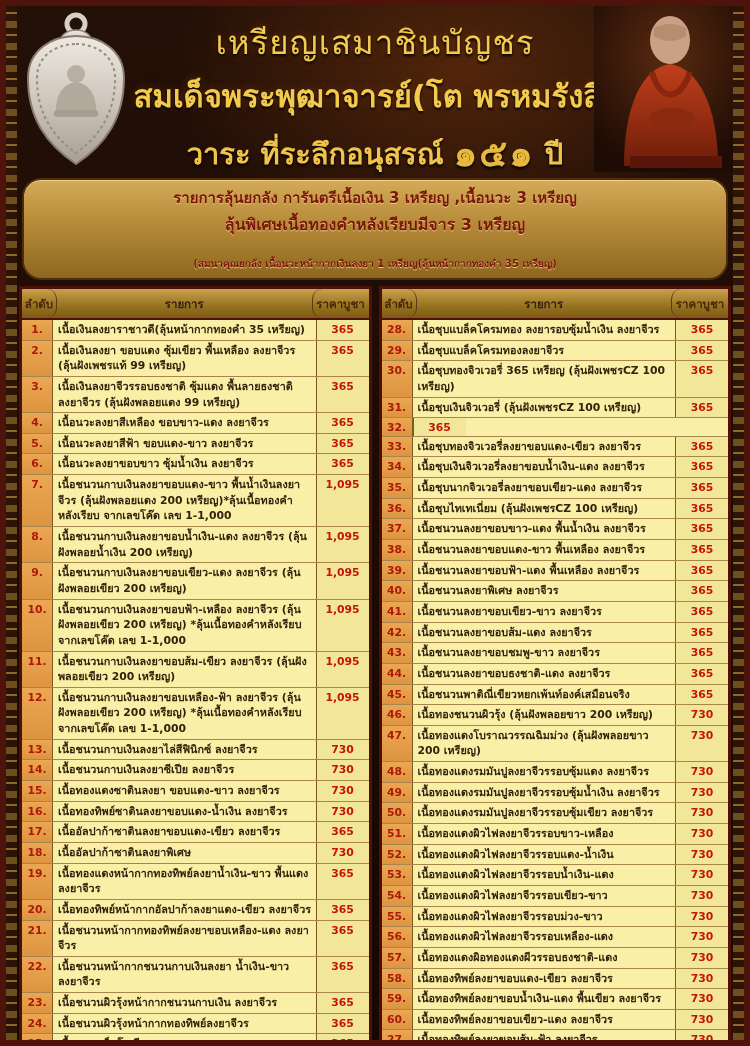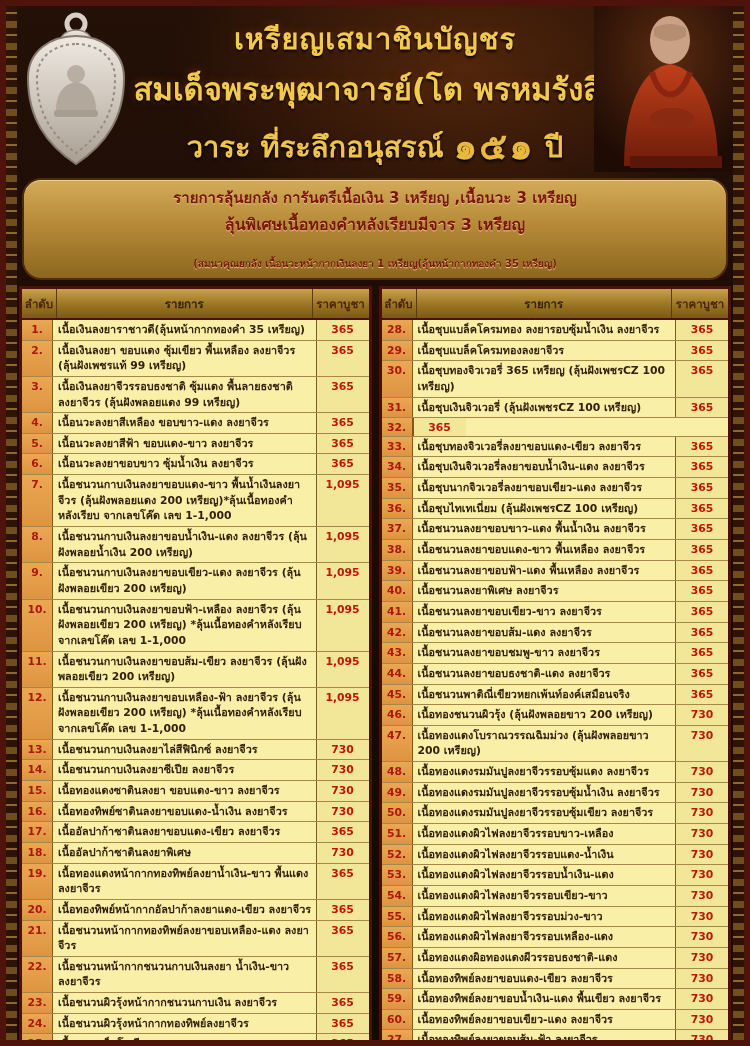--- a/index.html
+++ b/index.html
@@ -11,21 +11,21 @@
       linear-gradient(180deg,#231007 0%,#1d0b04 45%,#170803 100%);
     border:6px solid #4e130a;
     font-family:"DejaVu Sans","Liberation Sans",sans-serif;
     overflow:hidden;
   }
   .edge{position:absolute;top:0;bottom:0;width:11px;z-index:5;opacity:.85;
     background:repeating-linear-gradient(0deg,#7e5a22 0 7px,#2e1506 7px 14px,#a07a30 14px 16px,#2e1506 16px 22px);}
   .edge.left{left:0;} .edge.right{right:0;}
 
   .header-zone{position:relative;text-align:center;padding-top:10px;height:158px;z-index:2;}
-  .title1{font-size:29px;font-weight:bold;color:#f3c94e;text-shadow:0 2px 3px #000,0 0 8px #60300a;letter-spacing:1px;}
+  .title1{font-size:33px;font-weight:normal;color:#f3c94e;text-shadow:0 2px 3px #000,0 0 8px #60300a;letter-spacing:1px;}
   .title2{font-size:31px;font-weight:bold;color:#f3c94e;text-shadow:0 2px 3px #000,0 0 8px #60300a;margin-top:2px;}
   .title3{font-size:29px;font-weight:bold;color:#f0c34a;text-shadow:0 2px 3px #000;margin-top:2px;}
   .title3 .bignum{font-size:37px;color:#e9b93e;vertical-align:-2px;letter-spacing:2px;}
   .sub1{font-size:17px;font-weight:bold;color:#d8a952;text-shadow:0 1px 2px #000;margin-top:5px;}
   .sub2{font-size:15px;font-weight:bold;color:#cf9f4c;text-shadow:0 1px 2px #000;margin-top:2px;}
 
   .amulet{position:absolute;left:14px;top:6px;width:112px;height:158px;}
   .monk{position:absolute;right:2px;top:0;width:148px;height:166px;}
 
   .banner{
@@ -36,21 +36,21 @@
     text-align:center;color:#7a1507;font-weight:bold;position:relative;z-index:2;
   }
   .banner .b1{font-size:15px;text-shadow:0 1px 0 #e8cc88;}
   .banner .b2{font-size:16px;margin-top:2px;text-shadow:0 1px 0 #e8cc88;}
   .banner .b3{font-size:10px;margin-top:19px;text-shadow:0 1px 0 #e8cc88;}
 
   .tables{display:flex;gap:7px;padding:0 13px;align-items:stretch;position:relative;z-index:2;}
   .price-table{flex:1;border:3px solid #4e1007;background:#f9efa6;display:flex;flex-direction:column;}
   .thead{display:flex;background:linear-gradient(180deg,#caa14c 0%,#96711f 60%,#7c5a16 100%);
     border-bottom:2px solid #4e1007;color:#4a2608;font-weight:bold;font-size:11.5px;text-align:center;}
-  .thead>div{padding:6px 2px 5px 2px;}
+  .thead>div{padding:6px 2px 5px 2px;border-radius:10px;}
   .trow{display:flex;border-top:1px solid #a8854a;font-size:10.8px;line-height:1.45;}
   .trow:first-child{border-top:none;}
   .c-no{width:30px;flex:0 0 30px;background:linear-gradient(180deg,#eba753,#dd9440);color:#ae1808;font-weight:bold;
     text-align:center;border-right:1px solid #7a5a20;padding-top:2px;}
   .c-item{flex:1;padding:2px 4px 2px 5px;color:#33220c;font-weight:600;}
   .c-price{width:52px;flex:0 0 52px;background:#f2e698;color:#c41408;font-weight:bold;text-align:center;
     border-left:1px solid #7a5a20;padding-top:2px;}
   .thead .c-no,.thead .c-price{background:transparent;color:#4a2608;border-color:#5a3a10;}
 </style>
 </head>

